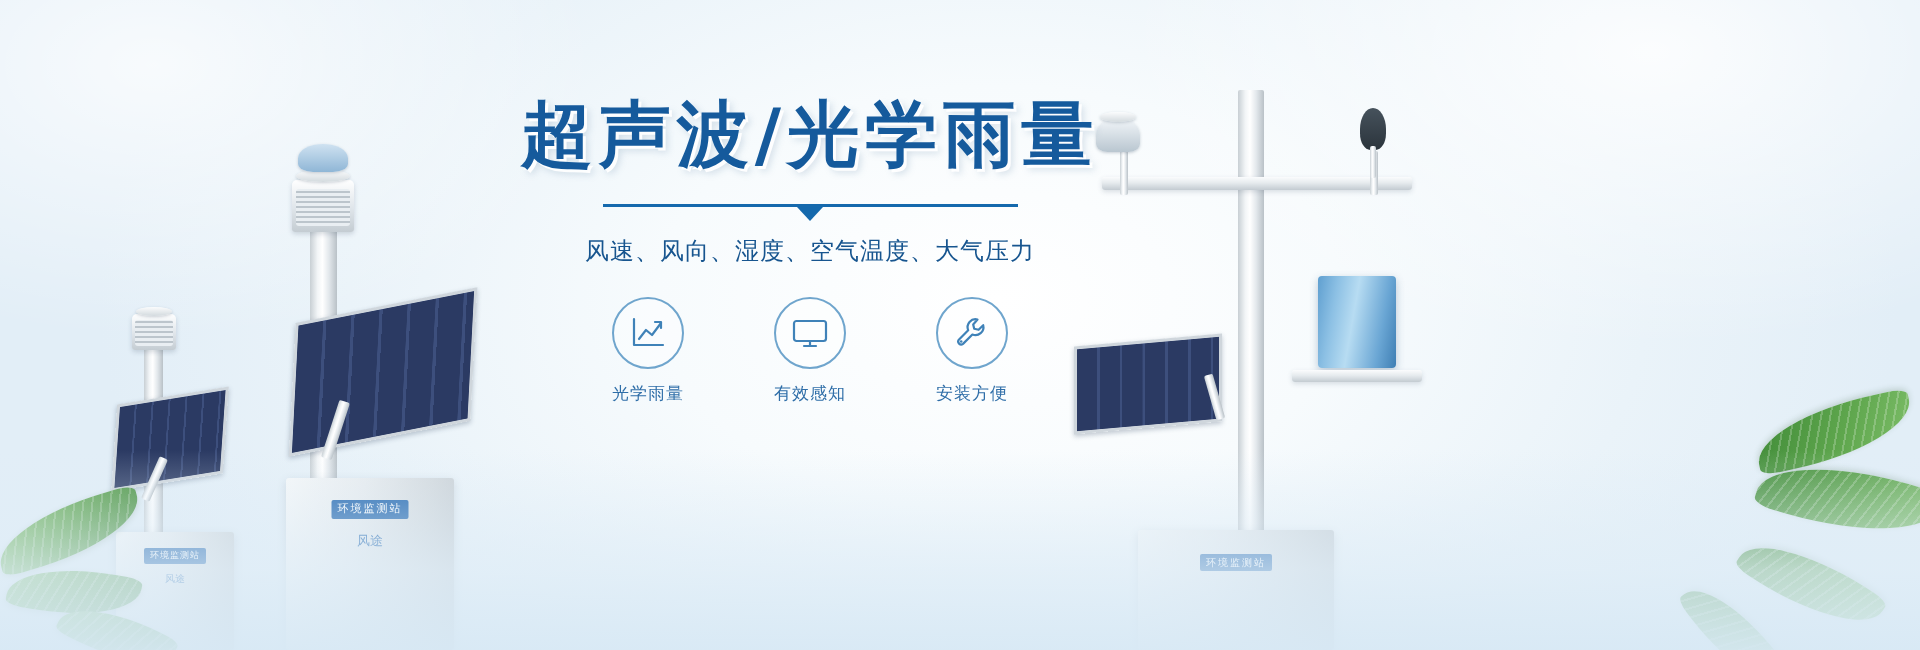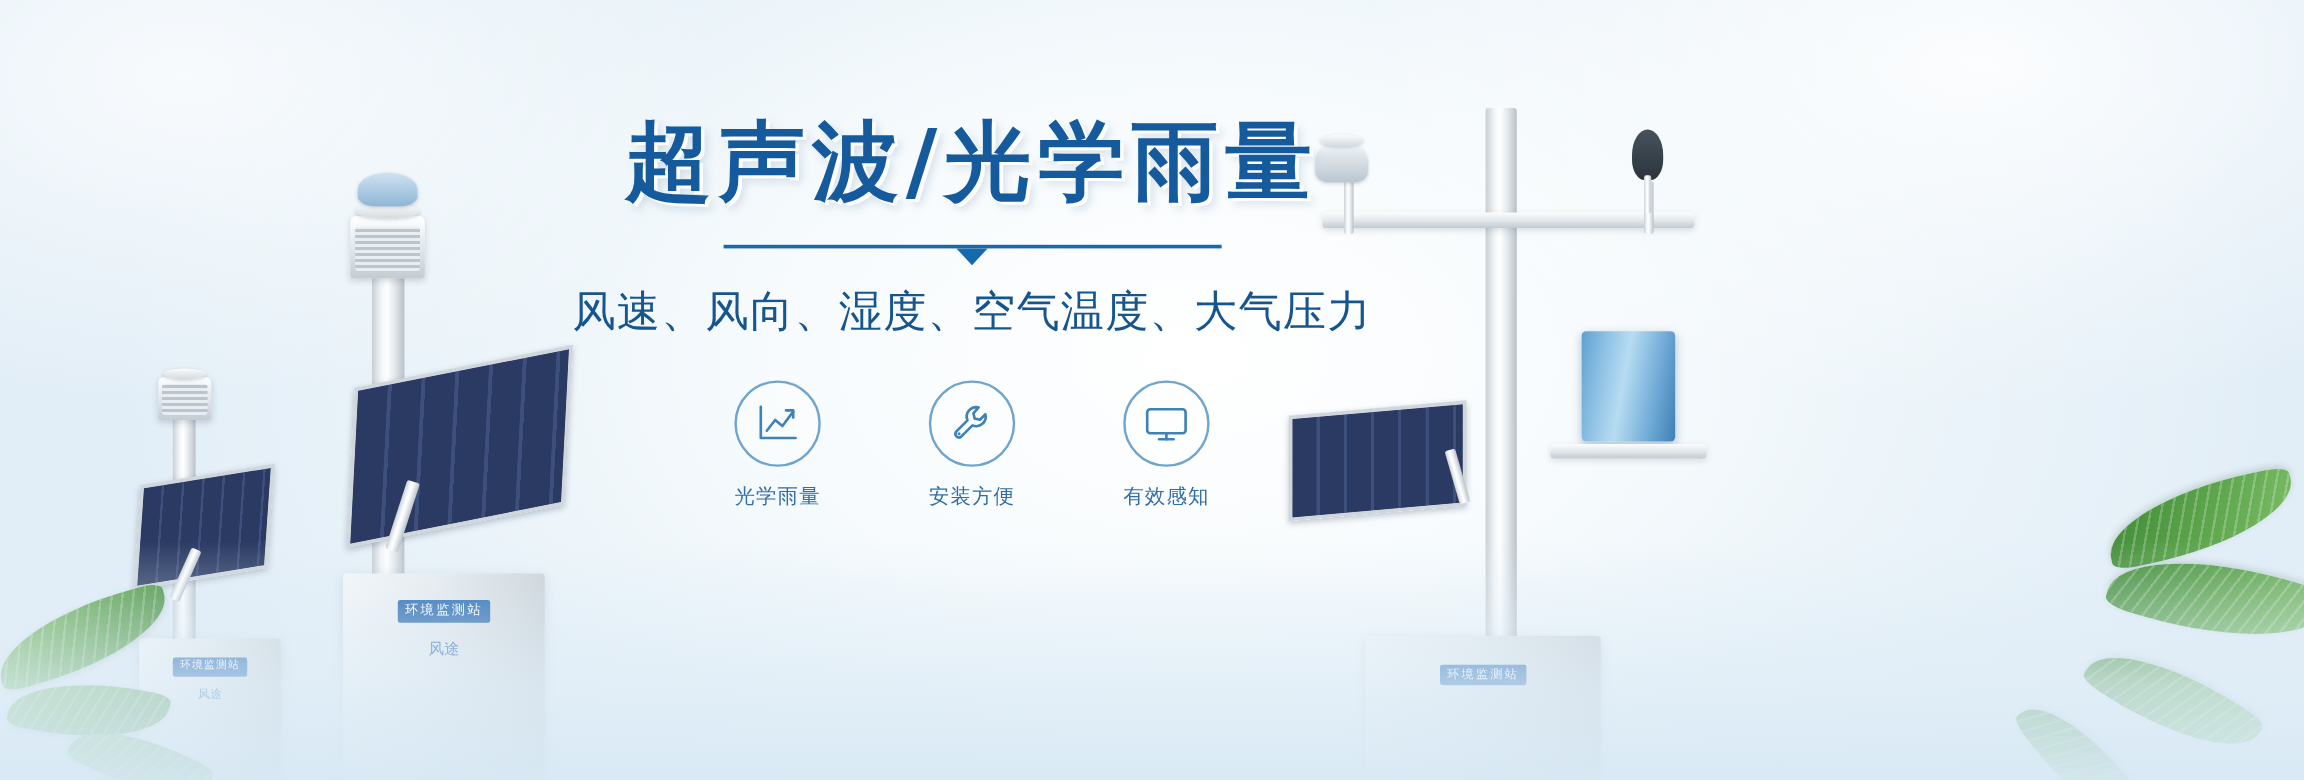--- a/index.html
+++ b/index.html
@@ -134,21 +134,21 @@
   .divider .tri {
     position:absolute; left:50%; transform:translateX(-50%); top:7px;
     width:0; height:0;
     border-left:13px solid transparent;
     border-right:13px solid transparent;
     border-top:14px solid #1569ad;
   }
 
   .sublines { margin-top:18px; }
   .subline {
-    font-size:36px; line-height:1.62; color:#17558f;
+    font-size:24px; line-height:1.62; color:#17558f;
     letter-spacing:1px; white-space:nowrap;
     font-family:"DejaVu Sans","Liberation Sans",sans-serif;
   }
 
   
   .features {
     margin-top:26px;
     display:flex; justify-content:center; align-items:flex-start;
     gap:48px;
   }
@@ -256,38 +256,38 @@
             </svg>
           </span>
         </div>
         <div class="flabel">光学雨量</div>
       </div>
 
 
       <div class="feature">
         <div class="circle">
           <span>
-            <svg width="36" height="36" viewBox="0 0 36 36" fill="none" stroke="#3f82b8" stroke-width="2.2" stroke-linecap="round" stroke-linejoin="round">
-              <path d="M23.5 4.5a8 8 0 0 0-9.3 10.8L4.8 24.7a3 3 0 0 0 4.2 4.2l9.4-9.4a8 8 0 0 0 10.8-9.3l-4.6 4.6-4.4-1-1-4.4z"></path>
-              <circle cx="7.2" cy="26.5" r="1.3" fill="#3f82b8" stroke="none"></circle>
-            </svg>
-          </span>
-        </div>
-        <div class="flabel">安装方便</div>
-      </div>
-
-      <div class="feature">
-        <div class="circle">
-          <span>
             <svg width="38" height="32" viewBox="0 0 38 32" fill="none" stroke="#3f82b8" stroke-width="2.2" stroke-linecap="round" stroke-linejoin="round">
               <rect x="3" y="4" width="32" height="20" rx="2.5"></rect>
               <line x1="13" y1="29" x2="25" y2="29"></line>
               <line x1="19" y1="24" x2="19" y2="29"></line>
             </svg>
           </span>
         </div>
         <div class="flabel">有效感知</div>
       </div>
 
+      <div class="feature">
+        <div class="circle">
+          <span>
+            <svg width="36" height="36" viewBox="0 0 36 36" fill="none" stroke="#3f82b8" stroke-width="2.2" stroke-linecap="round" stroke-linejoin="round">
+              <path d="M23.5 4.5a8 8 0 0 0-9.3 10.8L4.8 24.7a3 3 0 0 0 4.2 4.2l9.4-9.4a8 8 0 0 0 10.8-9.3l-4.6 4.6-4.4-1-1-4.4z"></path>
+              <circle cx="7.2" cy="26.5" r="1.3" fill="#3f82b8" stroke="none"></circle>
+            </svg>
+          </span>
+        </div>
+        <div class="flabel">安装方便</div>
+      </div>
+
     </div>
   </div>
 
 </div>
 
 </body></html>

